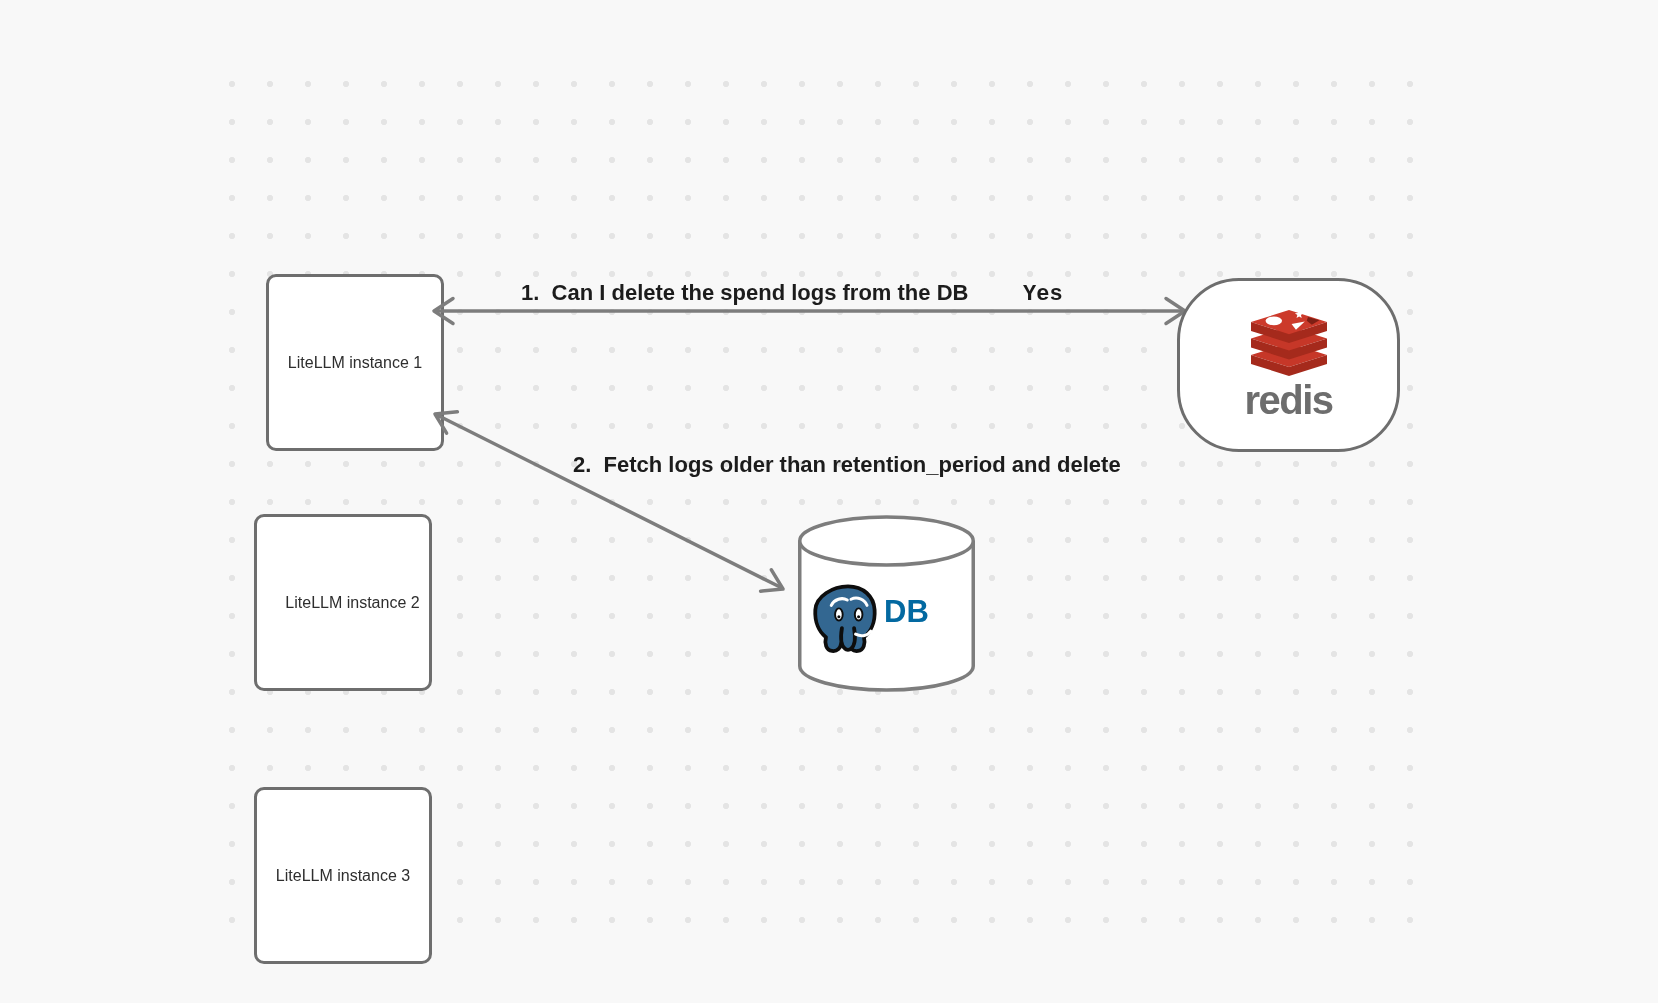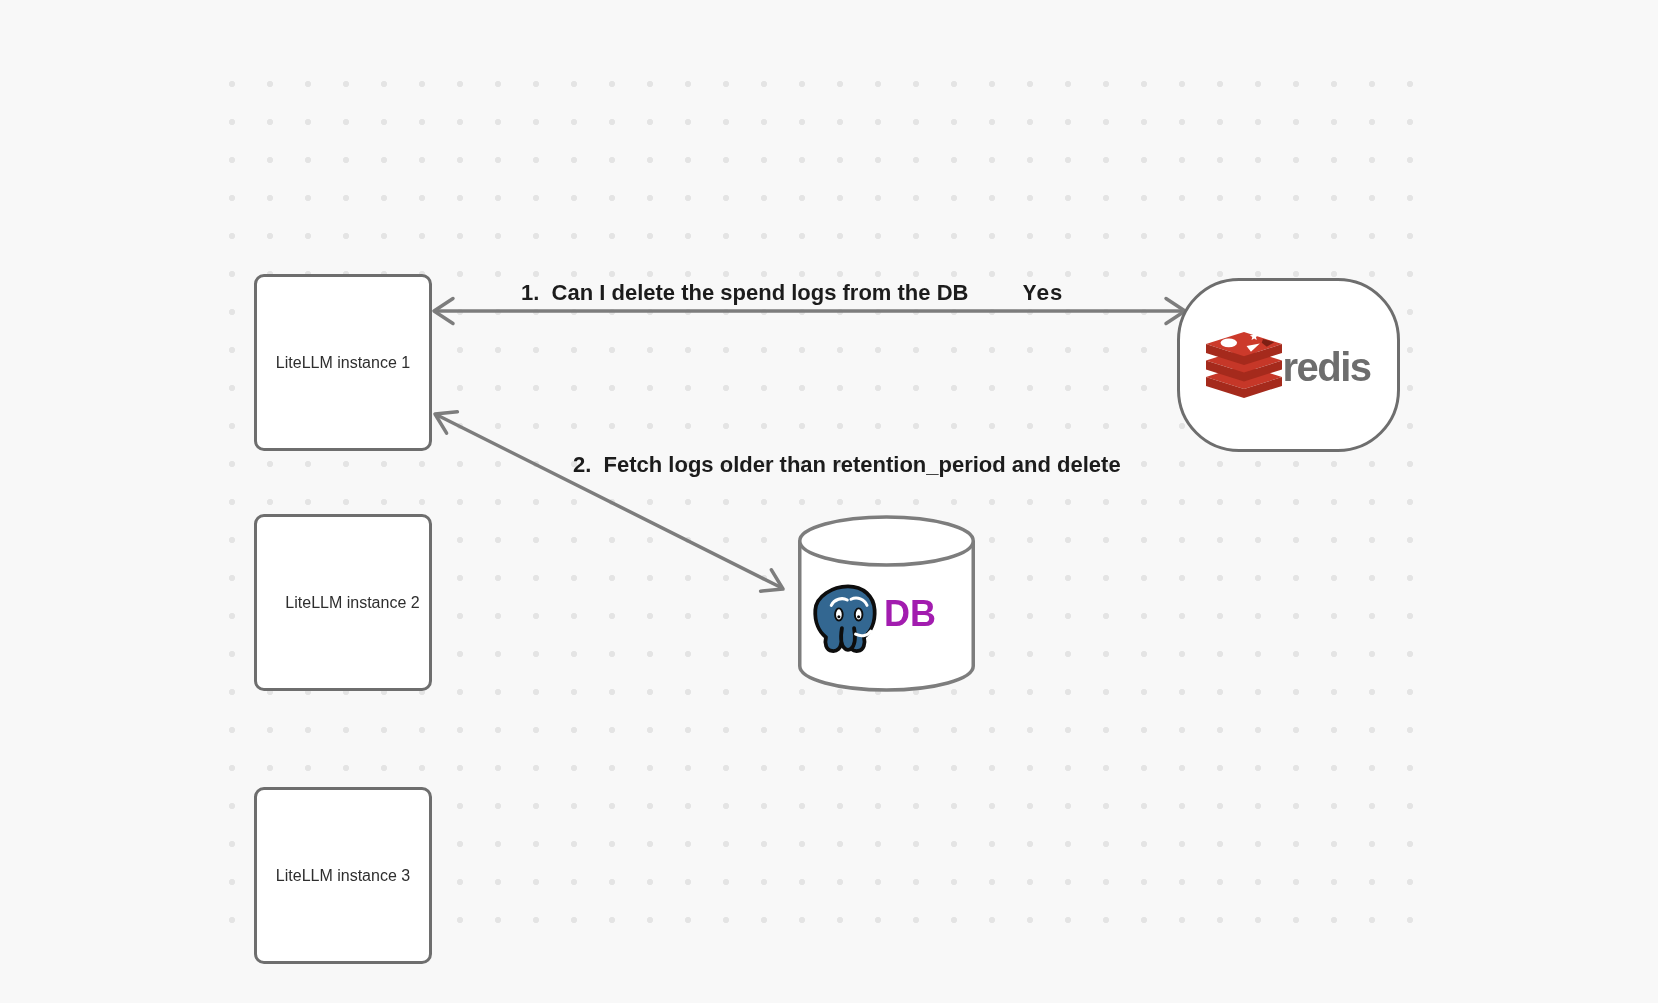--- a/index.html
+++ b/index.html
@@ -23,41 +23,41 @@
   .arrows{position:absolute;left:0;top:0;width:1658px;height:1003px;pointer-events:none;}
   .arrows path{stroke:#7d7d7d;stroke-width:3.5;fill:none;stroke-linecap:round;stroke-linejoin:round;}
   .label{
     position:absolute;font-size:22px;font-weight:700;color:#1c1c1c;
     white-space:pre;line-height:1.05;
   }
   .redis-node{
     position:absolute;left:1177px;top:278px;width:223px;height:174px;
     box-sizing:border-box;background:#ffffff;
     border:3.5px solid #6e6e6e;border-radius:62px;
-    display:flex;flex-direction:row;align-items:center;justify-content:center;
+    display:flex;flex-direction:column;align-items:center;justify-content:center;
   }
   .redis-word{
     font-size:40px;font-weight:700;color:#6d6d6d;letter-spacing:-1.5px;
     line-height:1;margin-top:4px;
   }
   .cyl{position:absolute;left:796px;top:515px;width:181px;height:177px;overflow:visible;}
   .pg{position:absolute;left:810px;top:581px;width:76px;height:76px;}
   .db-label{
-    position:absolute;left:884px;top:596px;font-size:36px;font-weight:600;
-    color:#a21caf;line-height:1;
+    position:absolute;left:884px;top:596px;font-size:31px;font-weight:600;
+    color:#0369a1;line-height:1;
   }
 </style>
 </head>
 <body>
 
 <div class="canvas">
 
   <div class="dots"></div>
 
-  <div class="node" style="top:274px;">
+  <div class="node" style="top:274px;margin-left:12px;">
     <span>LiteLLM instance 1</span>
   </div>
   <div class="node" style="top:514px;padding-left:19px;">
     <span>LiteLLM instance 2</span>
   </div>
   <div class="node" style="top:787px;">
     <span>LiteLLM instance 3</span>
   </div>
 
   <svg class="arrows">

